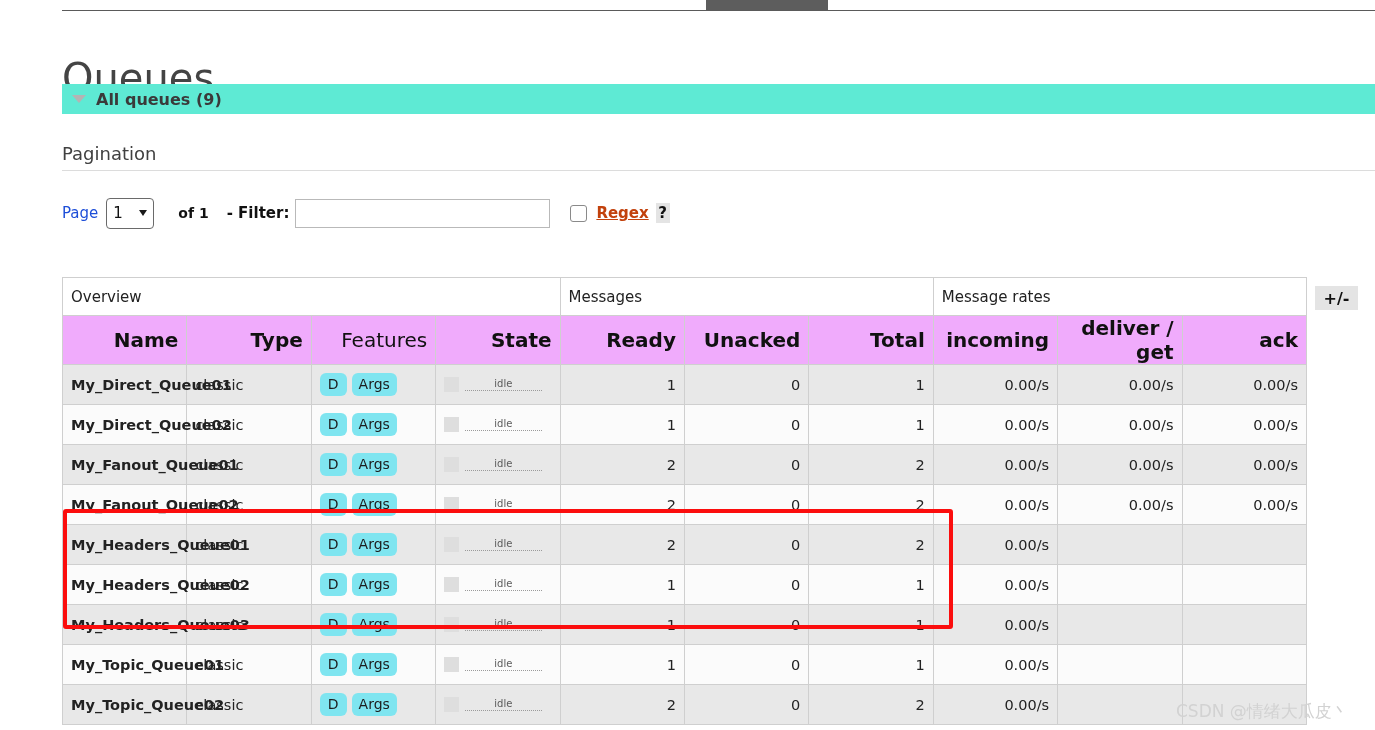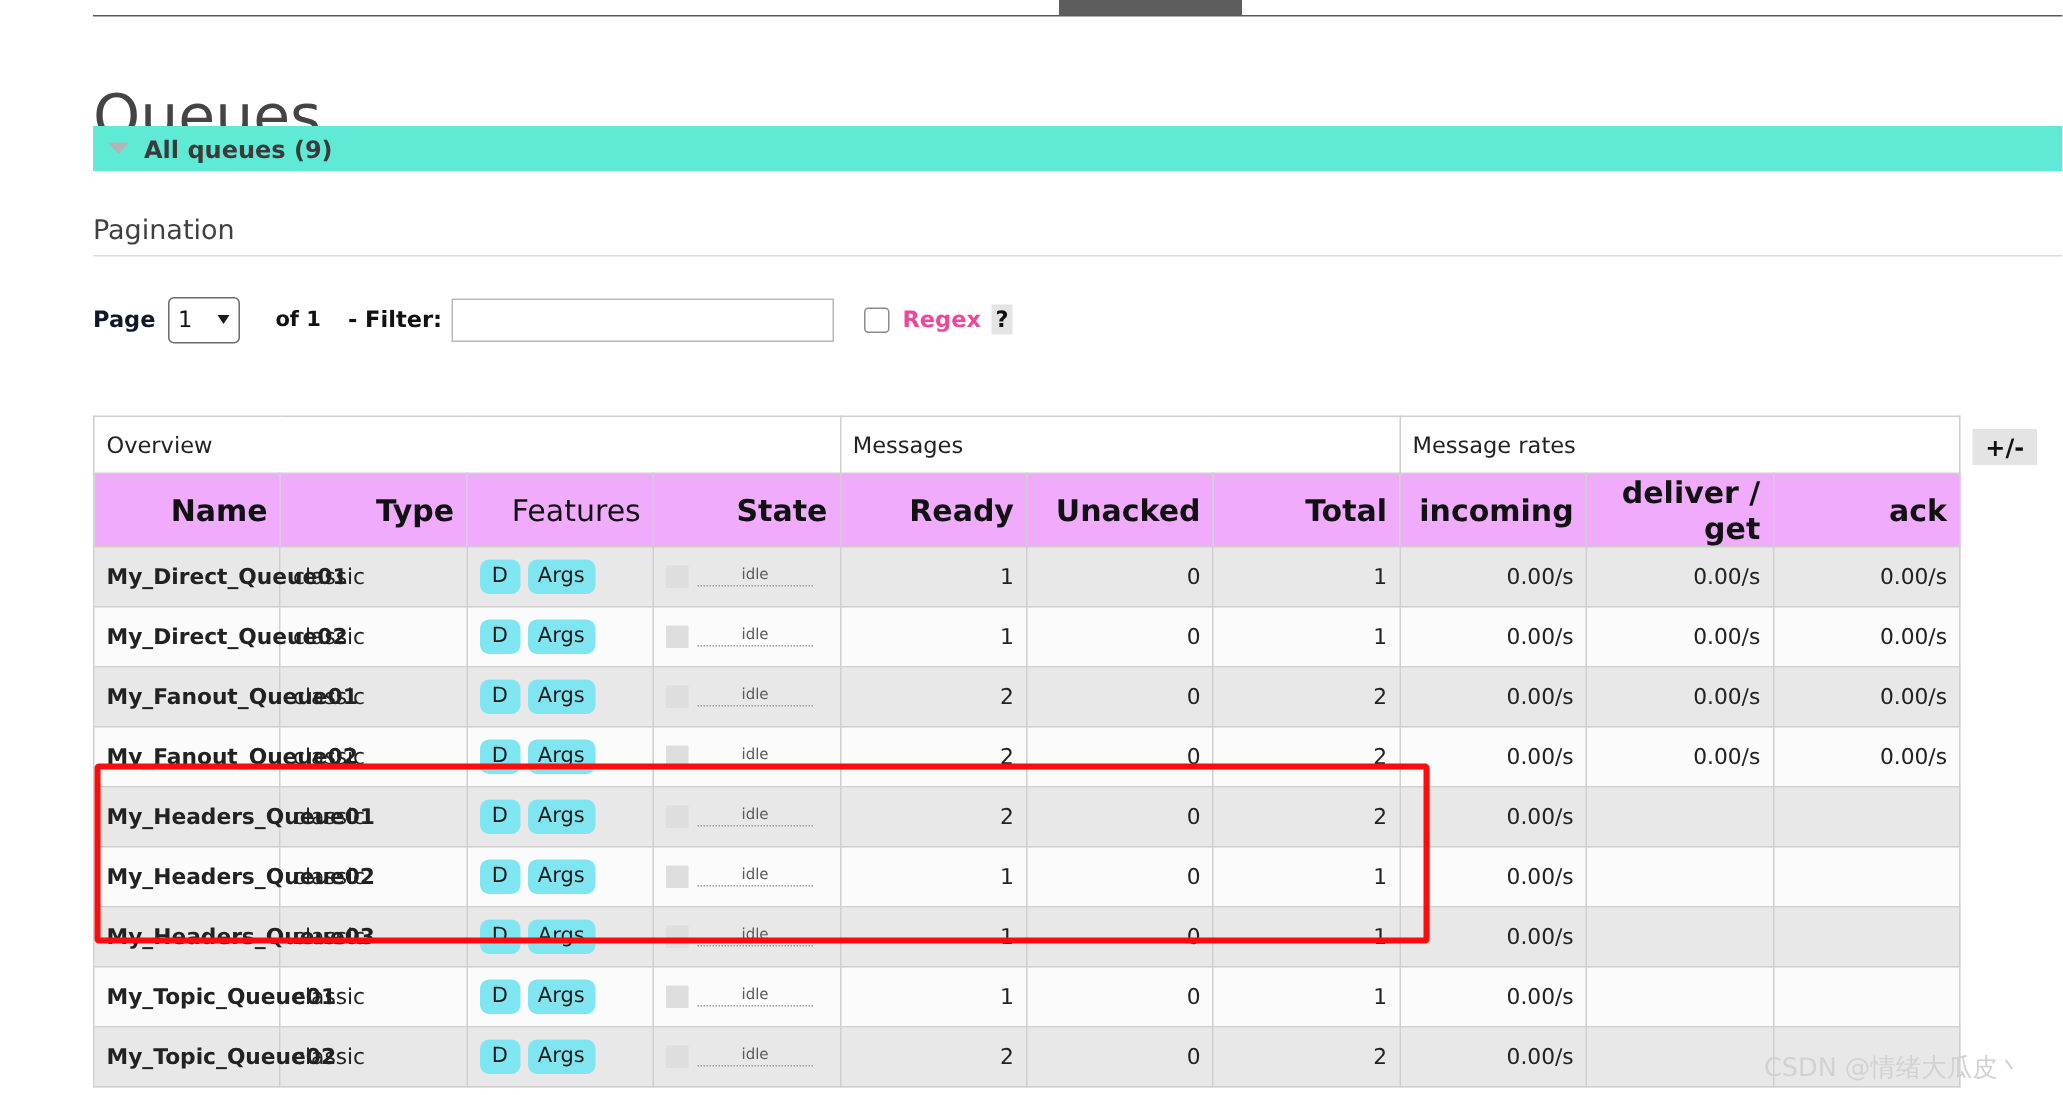--- a/index.html
+++ b/index.html
@@ -52,21 +52,21 @@
     font-size: 18px; color: #404040;
   }
   .pagination-rule {
     position: absolute; left: 62px; top: 170px; width: 1313px; height: 1px;
     background: #dcdcdc;
   }
   .pagination-row {
     position: absolute; left: 62px; top: 196px;
     display: flex; align-items: center; height: 34px;
   }
-  .pg-text { font-size: 15px; color: #0f172a; font-weight: 700; }
+  .pg-text { font-size: 15px; color: #1d4ed8; font-weight: 400; }
   .pg-select {
     margin-left: 8px; width: 48px; height: 31px;
     border: 1px solid #6a6a6a; border-radius: 4px; background: #fff;
     display: flex; align-items: center; justify-content: space-between;
     padding: 0 6px; font-size: 15px; color: #111;
   }
   .pg-select .caret {
     width: 0; height: 0;
     border-left: 4px solid transparent;
     border-right: 4px solid transparent;
@@ -77,21 +77,21 @@
   .pg-filter-input {
     margin-left: 6px; width: 255px; height: 29px;
     border: 1px solid #b9b9b9; background: #fff;
     font-size: 14px; padding: 0 5px; color: #111;
     font-family: "DejaVu Sans", "Liberation Sans", sans-serif;
   }
   .pg-checkbox {
     margin-left: 20px; width: 17px; height: 17px;
     border: 1px solid #8a8a8a; border-radius: 3px; background: #fff;
   }
-  .pg-regex { margin-left: 9px; font-size: 15px; font-weight: bold; color:#ec4899; }
+  .pg-regex { margin-left: 9px; font-size: 15px; font-weight: bold; color:#c2410c;text-decoration:underline; }
   .pg-help {
     margin-left: 7px; width: 14px; height: 20px; background: #e4e4e4;
     font-size: 15px; font-weight: bold; color: #111;
     display:flex; align-items:center; justify-content:center;
   }
 
   
   .table-wrap {
     position: absolute; left: 62px; top: 277px;
     width: 1245px;

